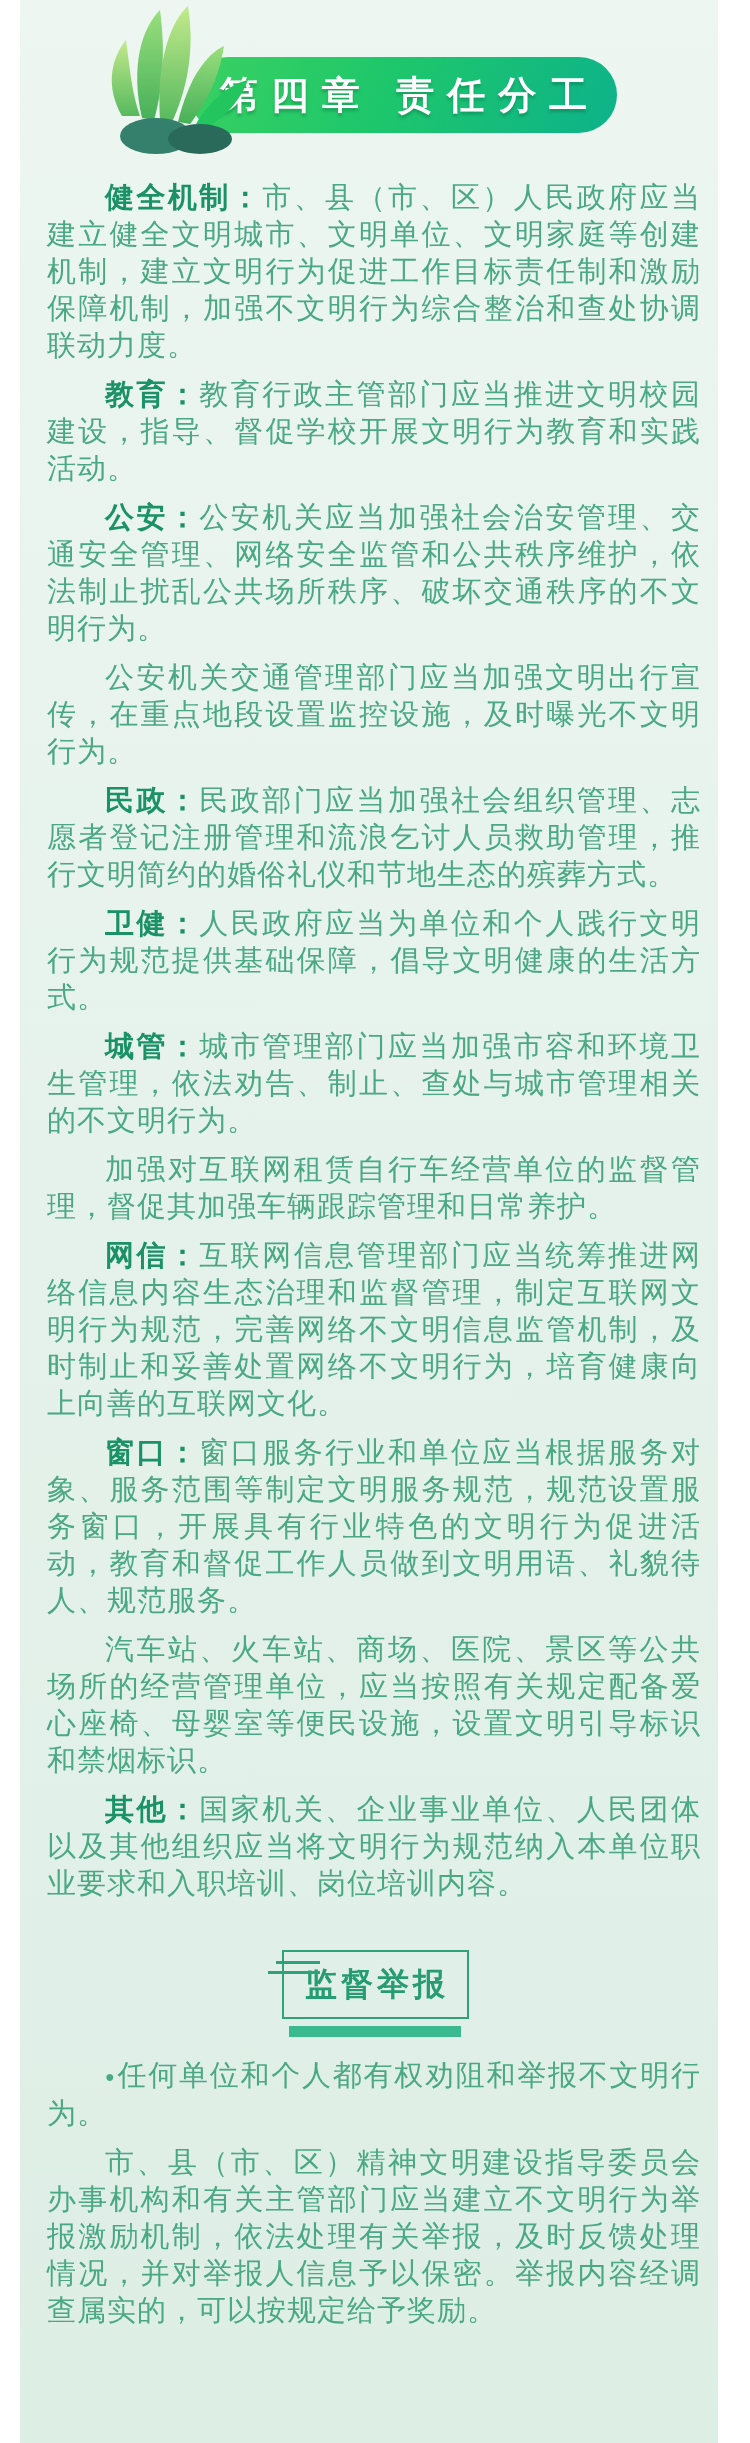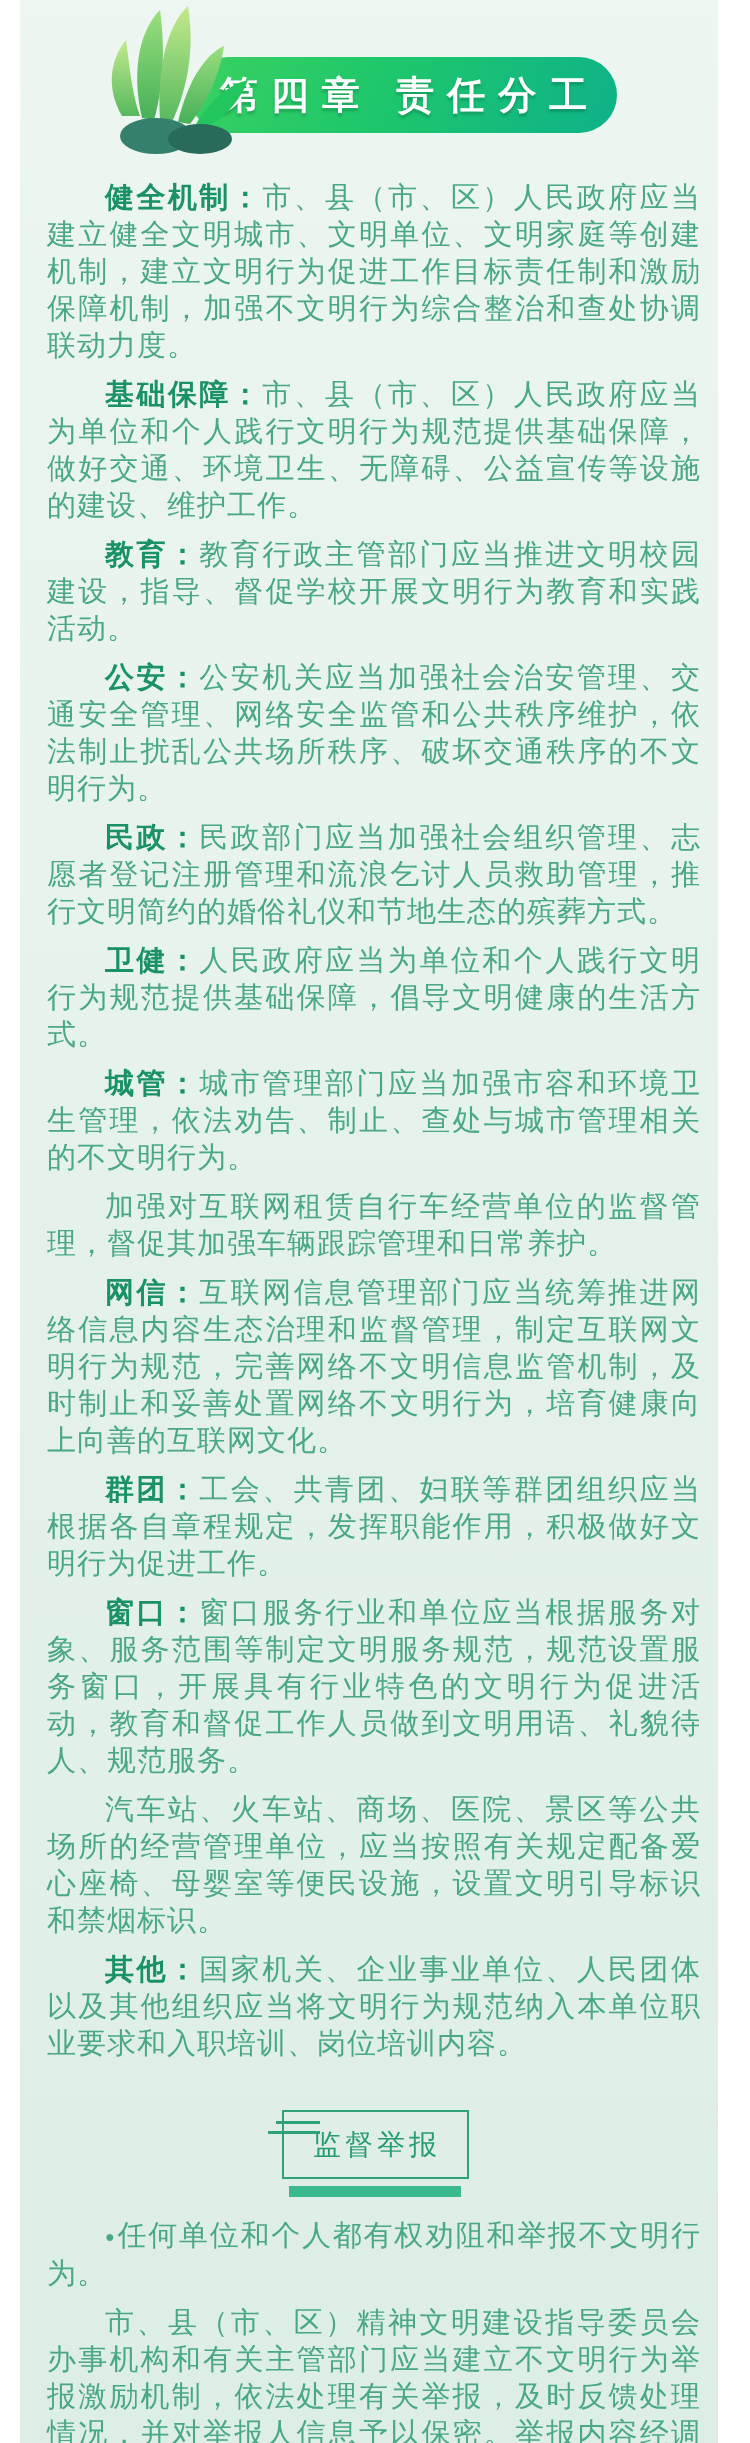--- a/index.html
+++ b/index.html
@@ -38,21 +38,21 @@
   .report{margin-top:48px;}
   .report-box{
     position:relative;left:6px;width:183px;height:65px;margin:0 auto;
     border:2px solid var(--accent,#2fa27b);
     display:flex;align-items:center;justify-content:center;
   }
   .tick{position:absolute;background:var(--accent,#2fa27b);height:3px;}
   .tick1{left:-8px;top:9px;width:44px;}
   .tick2{left:-16px;top:19px;width:52px;}
   .report-title{
-    font-size:28px;font-weight:normal;letter-spacing:4px;margin-right:-4px;
+    font-size:32px;font-weight:bold;letter-spacing:4px;margin-right:-4px;
     color:var(--accent-dark,#279c72);white-space:nowrap;
   }
   .report-bar{
     position:relative;left:6px;width:172px;height:11px;margin:7px auto 0;
     background:var(--bar,#3cba8f);
   }
   .report-list{margin-top:20px;padding:0 5px 0 15px;}
   .bullet{font-size:16px;vertical-align:3px;letter-spacing:0;margin-right:2px;}
 </style>
 </head>
@@ -83,39 +83,38 @@
         <path d="M104,120 C118,96 138,80 156,76 C146,102 128,116 114,124 Z" fill="#22c55e"></path>
         <ellipse cx="64" cy="132" rx="36" ry="18" fill="#35806d"></ellipse>
         <ellipse cx="108" cy="135" rx="32" ry="15" fill="#2a6a5b"></ellipse>
       </svg>
     </header>
 
     <main class="body">
 
         <p class="para"><b class="label">健全机制：</b><span>市、县（市、区）人民政府应当建立健全文明城市、文明单位、文明家庭等创建机制，建立文明行为促进工作目标责任制和激励保障机制，加强不文明行为综合整治和查处协调联动力度。</span></p>
 
-        <p class="para"><b class="label">基础保障：</b><span>市、县（市、区）人民政府应当为单位和个人践行文明行为规范提供基础保障，做好交通、环境卫生、无障碍、公益宣传等设施的建设、维护工作。</span></p>
 
         <p class="para"><b class="label">教育：</b><span>教育行政主管部门应当推进文明校园建设，指导、督促学校开展文明行为教育和实践活动。</span></p>
 
 
         <p class="para"><b class="label">公安：</b><span>公安机关应当加强社会治安管理、交通安全管理、网络安全监管和公共秩序维护，依法制止扰乱公共场所秩序、破坏交通秩序的不文明行为。</span></p>
 
+        <p class="para"><span>公安机关交通管理部门应当加强文明出行宣传，在重点地段设置监控设施，及时曝光不文明行为。</span></p>
 
         <p class="para"><b class="label">民政：</b><span>民政部门应当加强社会组织管理、志愿者登记注册管理和流浪乞讨人员救助管理，推行文明简约的婚俗礼仪和节地生态的殡葬方式。</span></p>
 
         <p class="para"><b class="label">卫健：</b><span>人民政府应当为单位和个人践行文明行为规范提供基础保障，倡导文明健康的生活方式。</span></p>
 
         <p class="para"><b class="label">城管：</b><span>城市管理部门应当加强市容和环境卫生管理，依法劝告、制止、查处与城市管理相关的不文明行为。</span></p>
 
         <p class="para"><span>加强对互联网租赁自行车经营单位的监督管理，督促其加强车辆跟踪管理和日常养护。</span></p>
 
         <p class="para"><b class="label">网信：</b><span>互联网信息管理部门应当统筹推进网络信息内容生态治理和监督管理，制定互联网文明行为规范，完善网络不文明信息监管机制，及时制止和妥善处置网络不文明行为，培育健康向上向善的互联网文化。</span></p>
 
-        <p class="para"><b class="label">群团：</b><span>工会、共青团、妇联等群团组织应当根据各自章程规定，发挥职能作用，积极做好文明行为促进工作。</span></p>
 
         <p class="para"><b class="label">窗口：</b><span>窗口服务行业和单位应当根据服务对象、服务范围等制定文明服务规范，规范设置服务窗口，开展具有行业特色的文明行为促进活动，教育和督促工作人员做到文明用语、礼貌待人、规范服务。</span></p>
 
         <p class="para"><span>汽车站、火车站、商场、医院、景区等公共场所的经营管理单位，应当按照有关规定配备爱心座椅、母婴室等便民设施，设置文明引导标识和禁烟标识。</span></p>
 
         <p class="para"><b class="label">其他：</b><span>国家机关、企业事业单位、人民团体以及其他组织应当将文明行为规范纳入本单位职业要求和入职培训、岗位培训内容。</span></p>
       </main>
 
     <section class="report">
       <div class="report-box">

